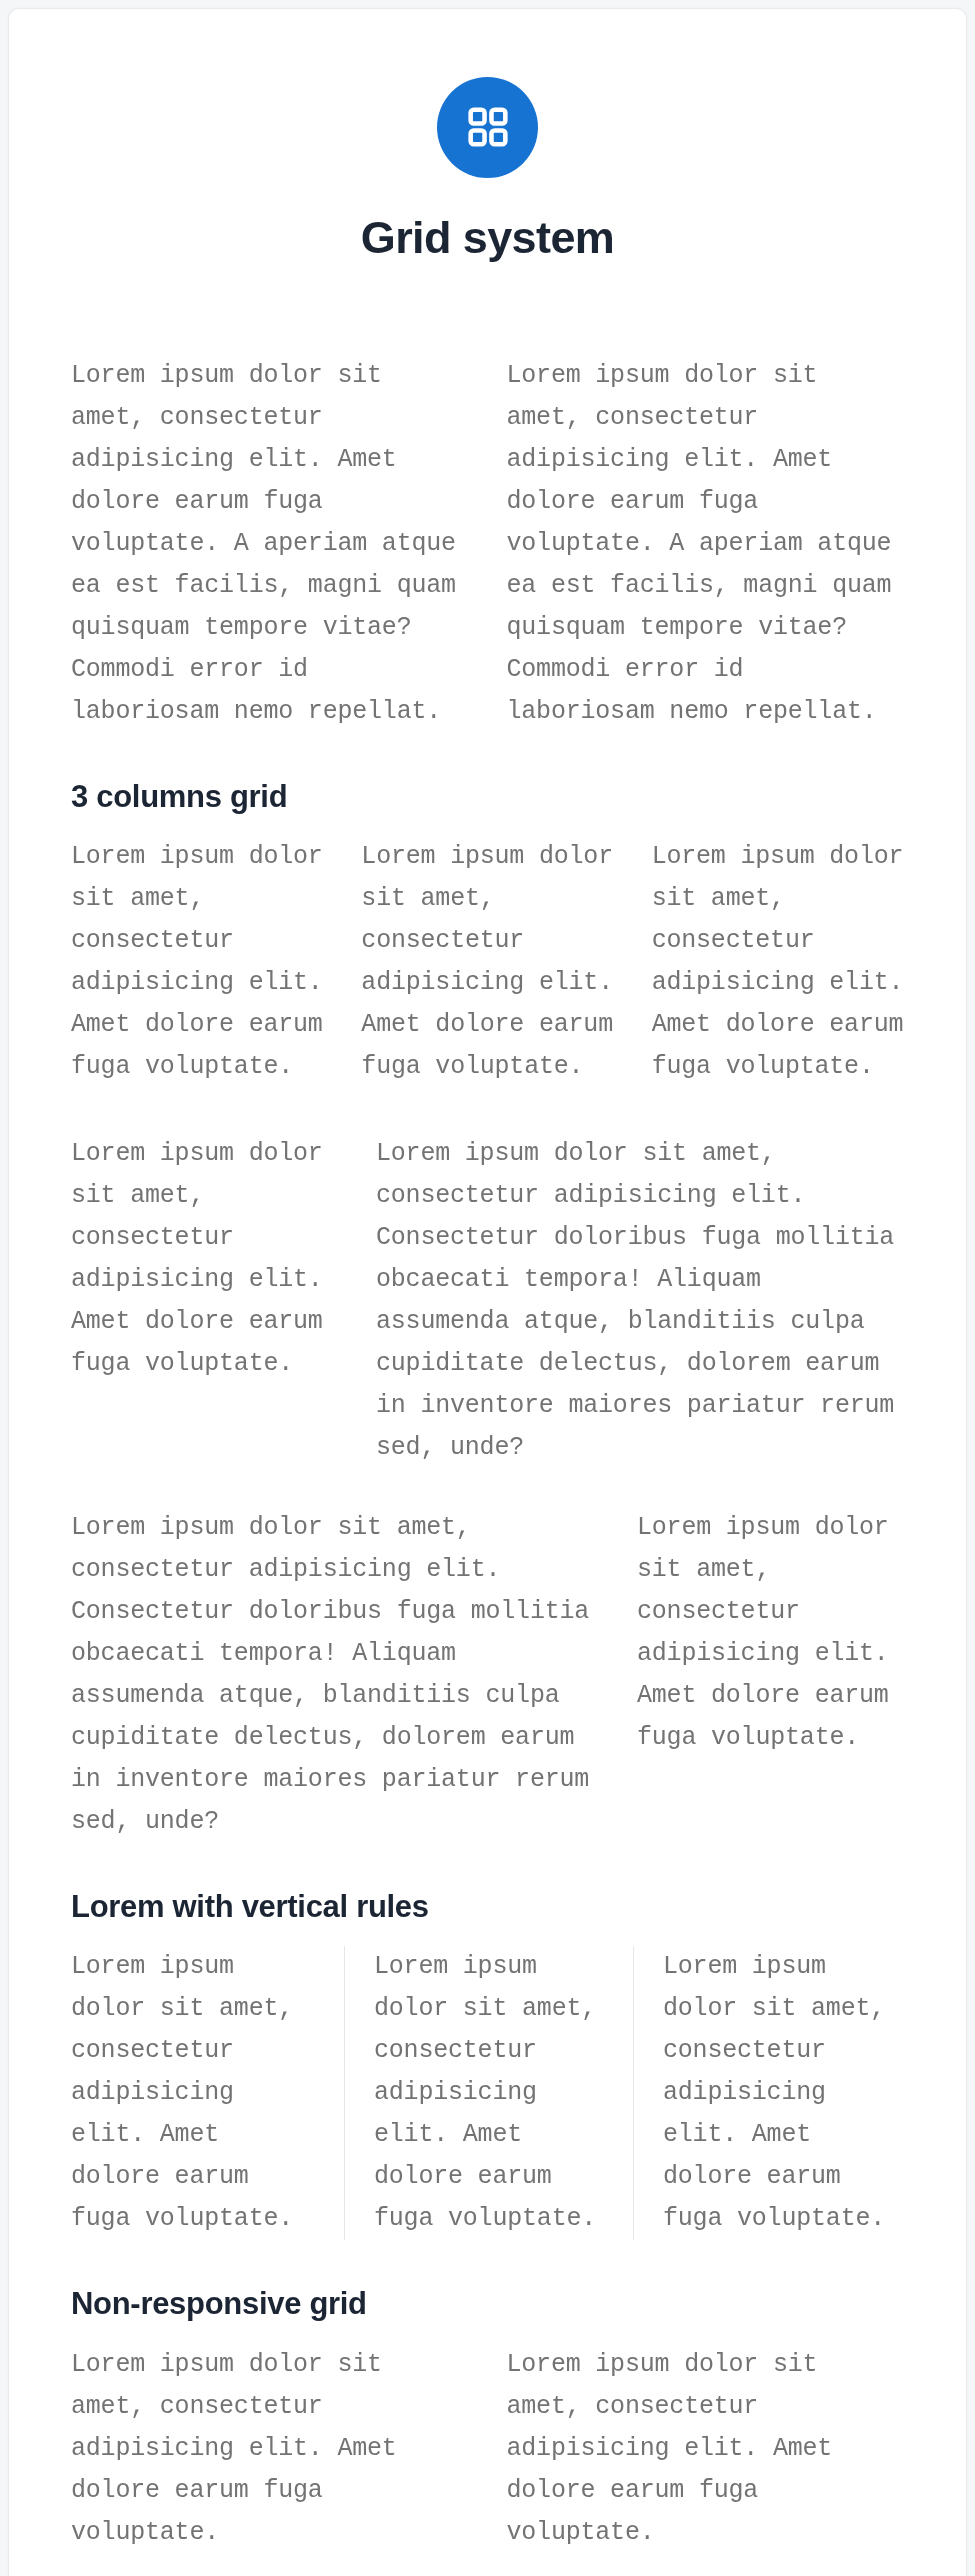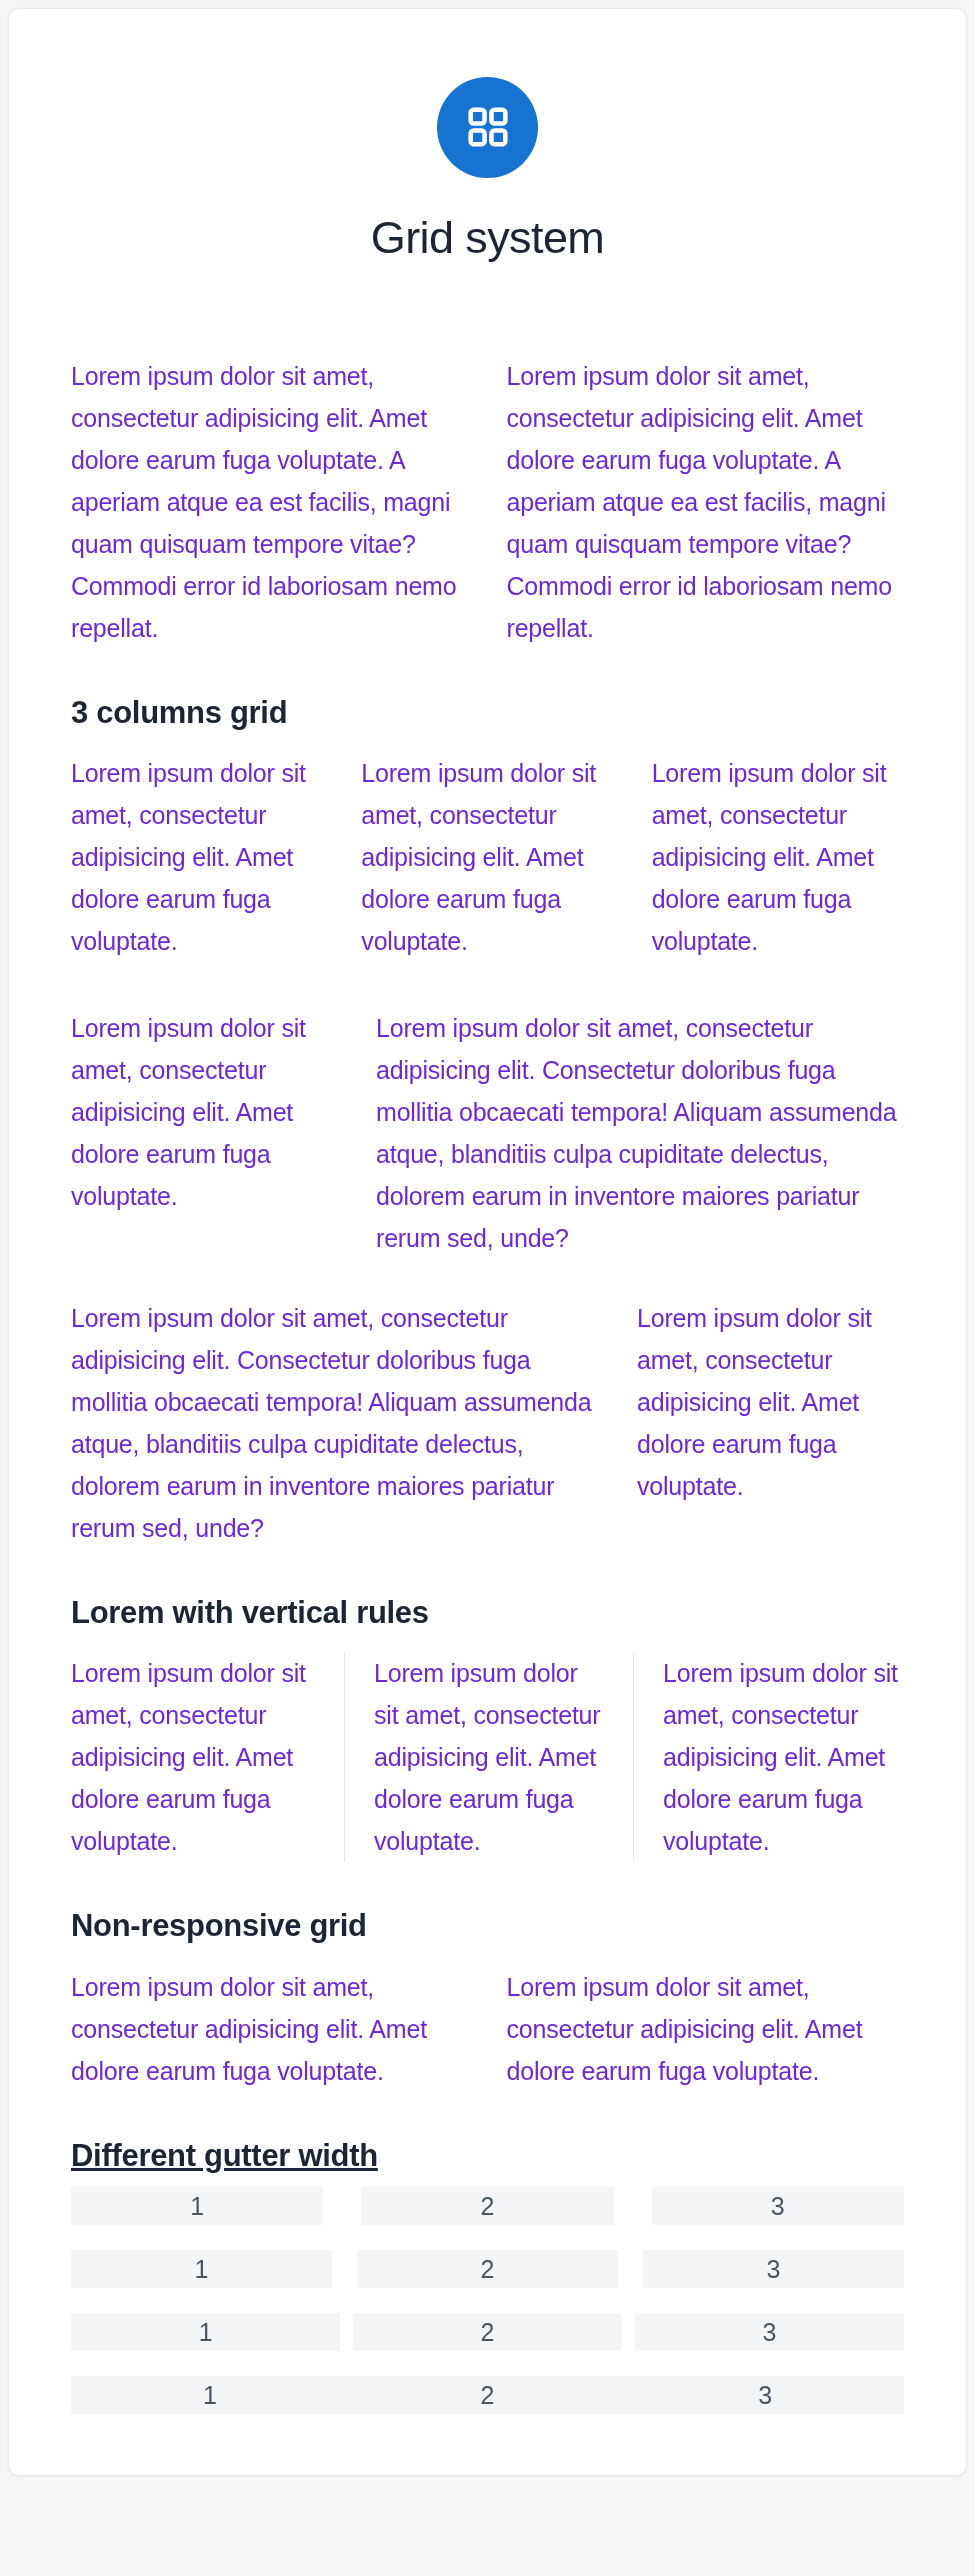--- a/index.html
+++ b/index.html
@@ -33,41 +33,42 @@
     background: #1673d1;
     margin: 0 auto 34px;
     display: flex;
     align-items: center;
     justify-content: center;
   }
   h1.page-title {
     margin: 0;
     font-size: 45px;
     line-height: 52px;
-    font-weight: 400;
+    font-weight: 700;
     letter-spacing: -0.6px;
     color: #1c2534;
     text-align: center;
   }
   .sec { margin-top: 45px; }
   .sec-first { margin-top: 91px; }
   h2.sec-heading {
     margin: 0 0 20.3px;
     font-size: 31px;
     line-height: 38px;
     font-weight: 700;
     letter-spacing: -0.3px;
     color: #1c2534;
   }
   p.txt {
     margin: 0;
     font-size: 25px;
     line-height: 42px;
     letter-spacing: -0.2px;
-    color: #6d28d9;
+    color: #737373;
+    font-family: Liberation Mono, monospace;
   }
   .grid { display: grid; }
   .cols-2 { grid-template-columns: 1fr 1fr; column-gap: 38px; }
   .cols-3 { grid-template-columns: repeat(3, 1fr); column-gap: 38px; }
   .asym-a { grid-template-columns: 267px 1fr; column-gap: 38px; }
   .asym-b { grid-template-columns: 1fr 267px; column-gap: 38px; margin-top: 38px; }
   .rules { grid-template-columns: 273px 289px 271px; }
   .rules .rcol-1 { padding-right: 29px; }
   .rules .rcol-2 { border-left: 0.8px solid #e5e7ea; padding: 0 29px; }
   .rules .rcol-3 { border-left: 0.8px solid #e5e7ea; padding-left: 29px; }

